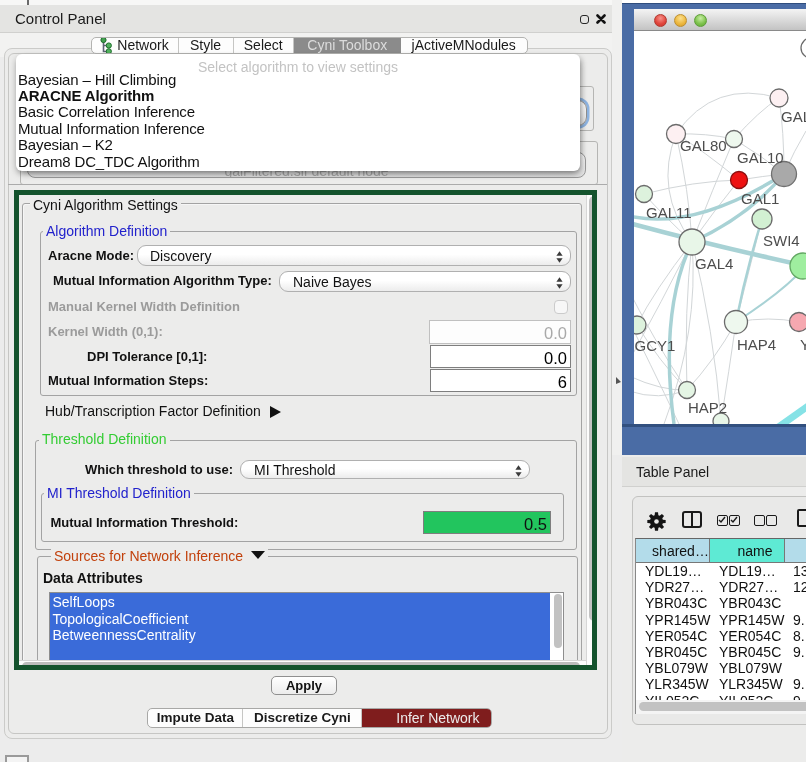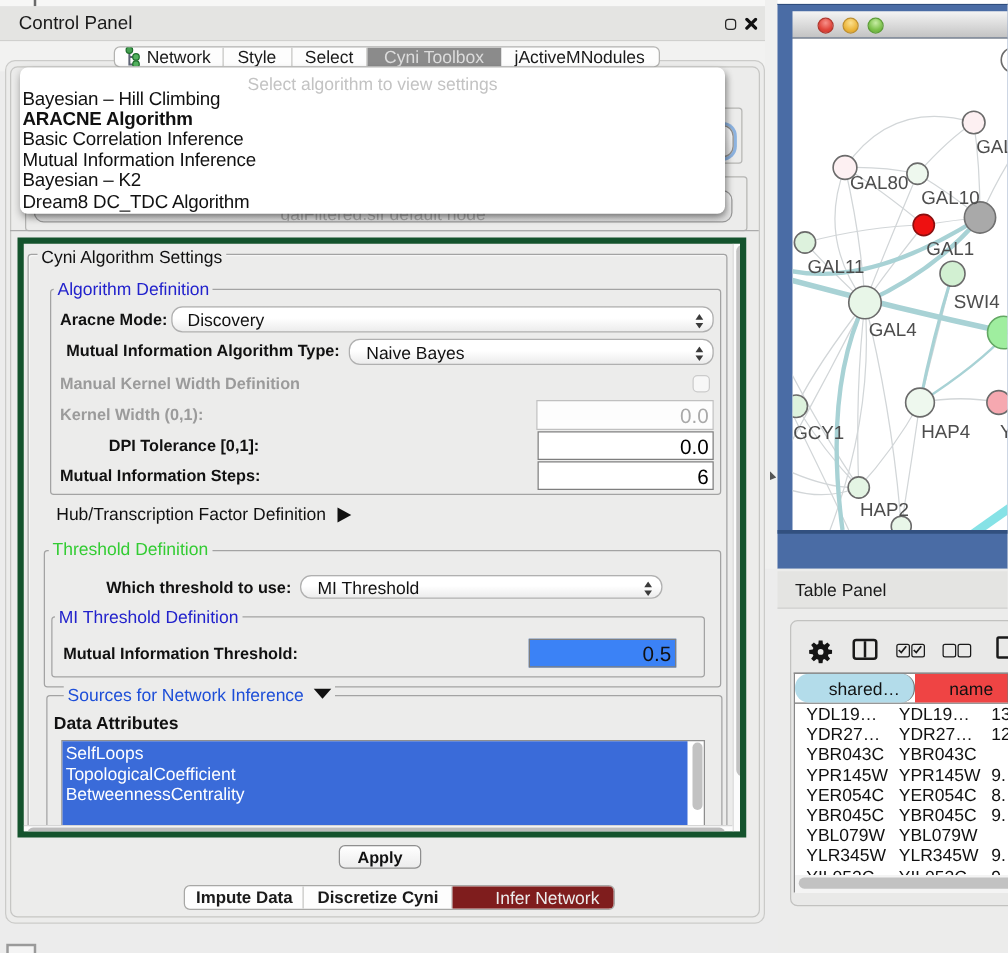--- a/index.html
+++ b/index.html
@@ -98,24 +98,24 @@
         <svg width="7" height="12" style="position:absolute;right:7px;top:4.5px;">
           <path d="M3.5 0.2 L6.6 4.7 L0.4 4.7 Z" fill="#3a3a3a"></path>
           <path d="M3.5 11.8 L6.6 7.3 L0.4 7.3 Z" fill="#3a3a3a"></path>
         </svg>
       </div>
   <div class="abs" style="left:235px;top:267px;">MI Threshold</div>
 
   <div class="abs" style="left:22px;top:298.5px;width:523px;height:48.5px;border:1px solid #a3a3a3;border-radius:3px;"></div>
   <div class="abs" style="left:25px;top:290.5px;background:#ececeb;padding:0 3px;font-size:14px;color:#2222cc;">MI Threshold Definition</div>
   <div class="abs" style="left:31.5px;top:320px;font-weight:bold;font-size:13px;">Mutual Information Threshold:</div>
-  <div class="abs" style="left:404px;top:316.5px;width:118px;height:23px;border:1px solid #7e7e7e;background:#3b82f6;text-align:right;padding:2.5px 3px 0 0;font-size:16.5px;line-height:19px;">0.5</div>
+  <div class="abs" style="left:404px;top:316.5px;width:128px;height:23px;border:1px solid #7e7e7e;background:#22c55e;text-align:right;padding:2.5px 3px 0 0;font-size:16.5px;line-height:19px;">0.5</div>
 
   <div class="abs" style="left:18px;top:361.5px;width:541px;height:320px;border:1px solid #a3a3a3;border-radius:3px;"></div>
-  <div class="abs" style="left:32px;top:353.5px;background:#ececeb;padding:0 3px;font-size:14px;color:#1d4ed8;">Sources for Network Inference <span style="display:inline-block;width:0;height:0;border-top:8px solid #111;border-left:7px solid transparent;border-right:7px solid transparent;vertical-align:2px;margin-left:4px;"></span></div>
+  <div class="abs" style="left:32px;top:353.5px;background:#ececeb;padding:0 3px;font-size:14px;color:#c2410c;">Sources for Network Inference <span style="display:inline-block;width:0;height:0;border-top:8px solid #111;border-left:7px solid transparent;border-right:7px solid transparent;vertical-align:2px;margin-left:4px;"></span></div>
 
   <div class="abs" style="left:24px;top:375px;font-weight:bold;">Data Attributes</div>
 
   <div class="abs" style="left:29.5px;top:397.5px;width:515px;height:70px;border:1px solid #8e8e8e;background:#ffffff;"></div>
   <div class="abs" style="left:30.5px;top:398.5px;width:500.5px;height:67px;background:#3a6bd9;color:#fff;font-size:14px;">
     <div style="height:16.6px;padding-left:3px;padding-top:1px;">SelfLoops</div>
     <div style="height:16.6px;padding-left:3px;padding-top:1px;">TopologicalCoefficient</div>
     <div style="height:16.6px;padding-left:3px;padding-top:1px;">BetweennessCentrality</div>
   </div>
   <div class="abs" style="left:534.5px;top:399px;width:8.5px;height:54px;background:#c2c2c2;border-radius:5px;"></div>
@@ -268,22 +268,22 @@
       <svg width="8" height="8" style="position:absolute;left:0;top:0;">
           <path d="M1 4 L3 6 L7 1" stroke="#1a1a1a" stroke-width="1.4" fill="none"></path>
         </svg>
     </div>
     <div class="abs" style="left:121px;top:18px;width:11px;height:11px;border:1.6px solid #1a1a1a;border-radius:2px;"></div>
     <div class="abs" style="left:133px;top:18px;width:11px;height:11px;border:1.6px solid #1a1a1a;border-radius:2px;"></div>
     <div class="abs" style="left:164px;top:12px;width:13px;height:18px;border:2px solid #1a1a1a;border-radius:2px;background:#e9e9e8;"></div>
 
     <div class="abs" style="left:2px;top:41px;width:176px;height:176px;border-top:1.5px solid #666;border-left:1px solid #888;background:#fff;overflow:hidden;">
       <div style="display:flex;height:24px;border-bottom:1px solid #777;font-size:14px;">
-        <div style="width:96px;background:#b3dcea;border-right:1px solid #777;text-align:center;line-height:24px;padding-left:16px;border-radius:11px;">shared…</div>
-        <div style="width:75px;background:#ef4444;border-right:1px solid #777;text-align:center;line-height:24px;padding-left:16px;">name</div>
+        <div style="width:74px;background:#b3dcea;border-right:1px solid #777;text-align:center;line-height:24px;padding-left:16px;">shared…</div>
+        <div style="width:75px;background:#5eead4;border-right:1px solid #777;text-align:center;line-height:24px;padding-left:16px;">name</div>
         <div style="flex:1;background:#b3dcea;"></div>
       </div>
       <div style="font-size:14px;">
         <div style="display:flex;height:16.2px;line-height:16.2px;">
             <div style="width:9px;"></div>
             <div style="width:74px;">YDL19…</div>
             <div style="width:74px;">YDL19…</div>
             <div>13</div>
           </div>
         <div style="display:flex;height:16.2px;line-height:16.2px;">

